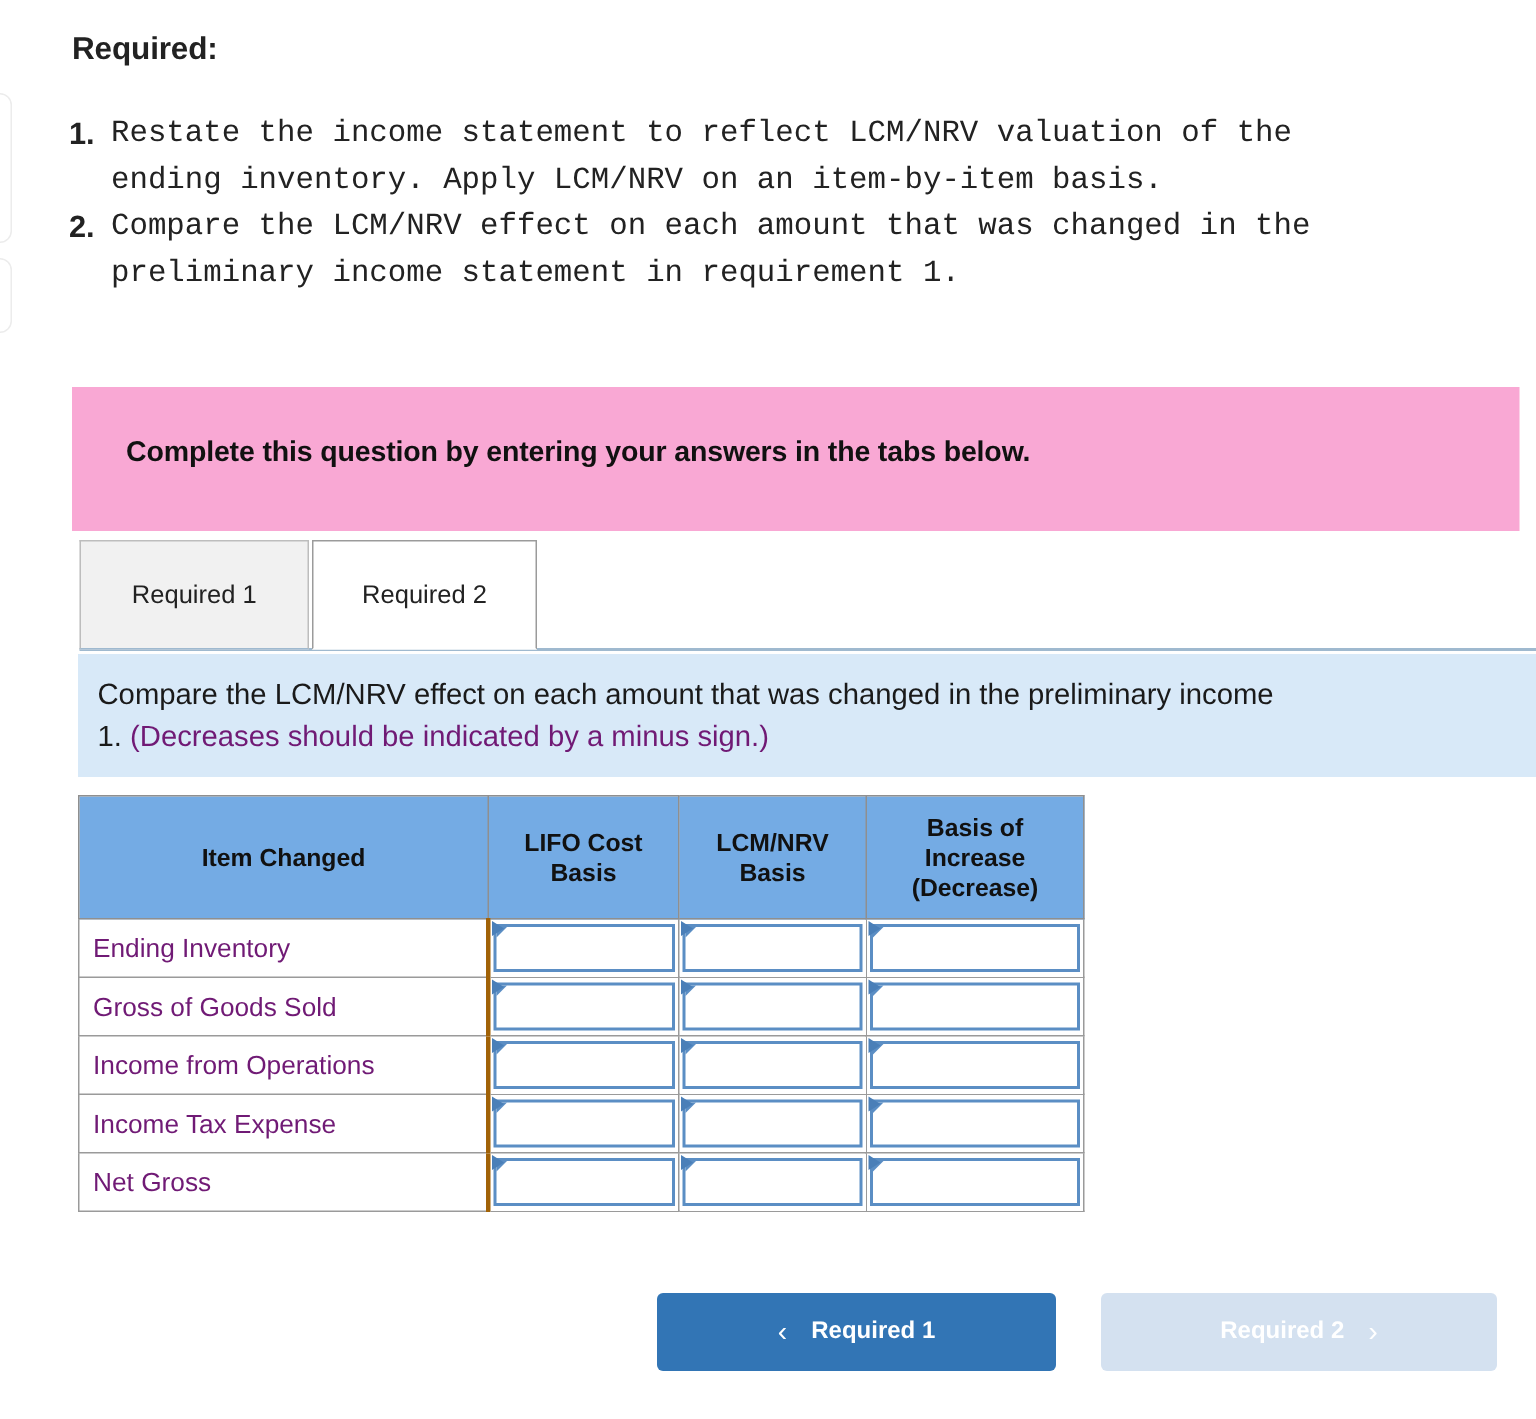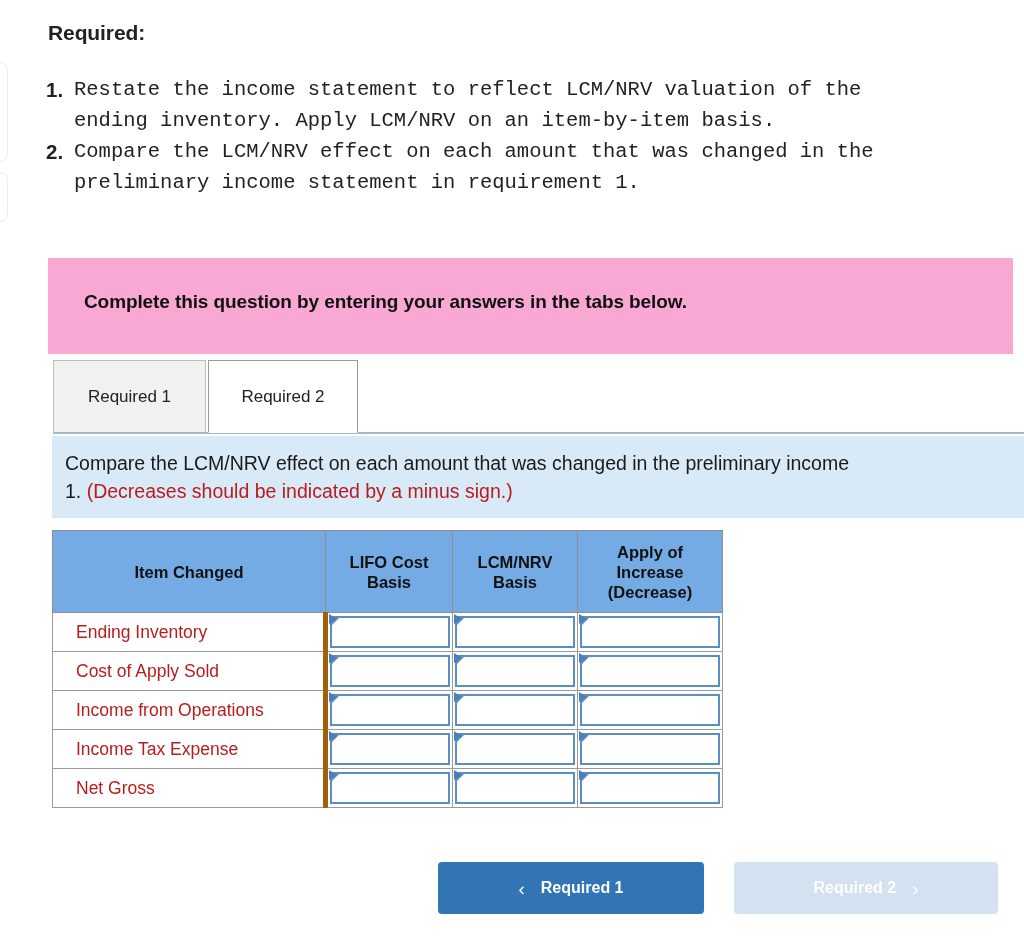--- a/index.html
+++ b/index.html
@@ -152,21 +152,21 @@
     position: absolute;
     left: 13px;
     font-size: 19.5px;
     line-height: 26px;
     color: #1a1a1a;
     white-space: nowrap;
   }
   .info-box .line1 { top: 14px; }
   .info-box .line2 { top: 42px; }
   .info-box .hint {
-    color: #b91c1c;
+    color: #701a75;
   }
 
   
   .tbl {
     position: absolute;
     left: 52px;
     top: 530px;
     width: 670px;
     border-collapse: collapse;
     table-layout: fixed;
@@ -185,24 +185,24 @@
     box-sizing: border-box;
   }
   .tbl td {
     border: 1px solid #9a9a9a;
     height: 38px;
     padding: 0;
     box-sizing: border-box;
     background: #ffffff;
   }
   .tbl td.label {
-    padding-left: 23px;
+    padding-left: 9px;
     font-size: 17.5px;
-    color: #b91c1c;
-    border-right: 5px solid #a16207;
+    color: #701a75;
+    border-right: 3px solid #a16207;
   }
   .tbl td.entry {
     position: relative;
     border: 1px solid #9a9a9a;
     padding: 3px 2px;
   }
   .cell-input {
     position: relative;
     display: block;
     width: 100%;
@@ -337,21 +337,21 @@
       </th>
       <th>
         <span>LIFO Cost</span><br>
         <span>Basis</span>
       </th>
       <th>
         <span>LCM/NRV</span><br>
         <span>Basis</span>
       </th>
       <th>
-        <span>Apply of</span><br>
+        <span>Basis of</span><br>
         <span>Increase</span><br>
         <span>(Decrease)</span>
       </th>
     </tr>
   </thead>
   <tbody>
     <tr>
       <td class="label">Ending Inventory</td>
       <td class="entry">
         <span class="cell-input"></span>
@@ -360,21 +360,21 @@
       <td class="entry">
         <span class="cell-input"></span>
         <span class="cell-flag"></span>
       </td>
       <td class="entry">
         <span class="cell-input"></span>
         <span class="cell-flag"></span>
       </td>
     </tr>
     <tr>
-      <td class="label">Cost of Apply Sold</td>
+      <td class="label">Gross of Goods Sold</td>
       <td class="entry">
         <span class="cell-input"></span>
         <span class="cell-flag"></span>
       </td>
       <td class="entry">
         <span class="cell-input"></span>
         <span class="cell-flag"></span>
       </td>
       <td class="entry">
         <span class="cell-input"></span>

